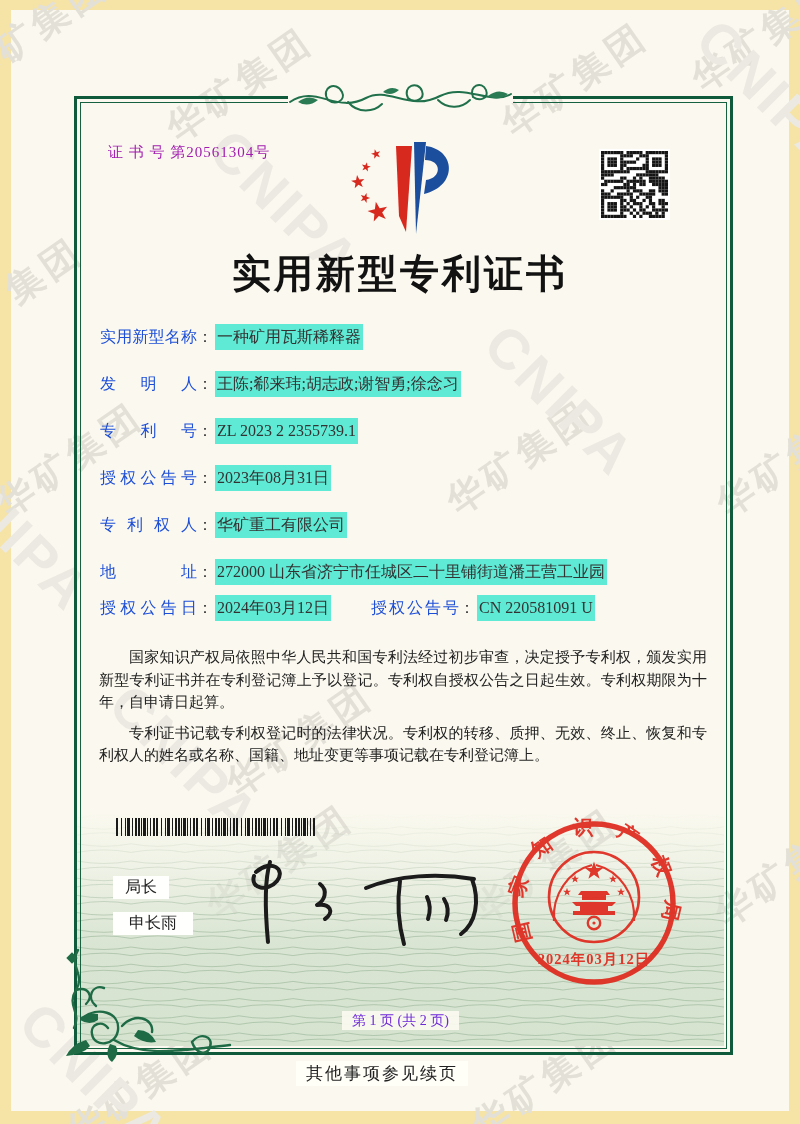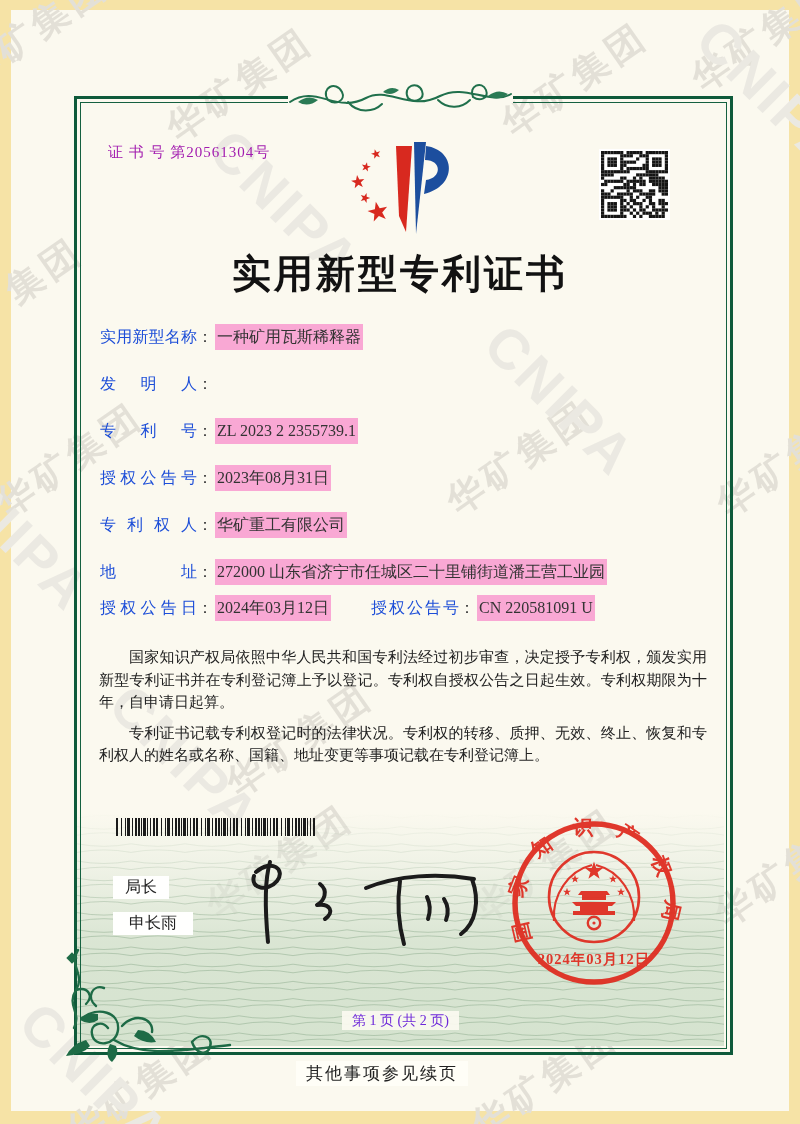--- a/index.html
+++ b/index.html
@@ -22,21 +22,21 @@
   .content{position:absolute;inset:0;z-index:5;}
   .certno{position:absolute;left:108px;top:143px;font-size:15px;color:#a21caf;letter-spacing:1px;}
   .logo{position:absolute;left:336px;top:136px;}
   .qr{position:absolute;left:599px;top:149px;width:67px;height:67px;background:#fff;padding:2px;}
   .title{position:absolute;left:0;top:247px;width:800px;text-align:center;font-size:39px;font-weight:700;letter-spacing:3px;color:#121212;}
   .fields{position:absolute;left:100px;top:324px;width:540px;font-size:16px;color:#333;}
   .frow{display:flex;align-items:flex-start;line-height:26px;margin-bottom:21px;}
   .frow.addr{margin-bottom:10px;}
   .flabel{flex:none;width:97px;color:#1d4ed8;text-align:justify;text-align-last:justify;}
   .fcolon{flex:none;width:18px;text-align:left;color:#3a3a3a;}
-  .fvalue{background:#f9a8d4;padding:0 2px;}
+  .fvalue{background:#5eead4;padding:0 2px;}
   .fvalue.addrv{display:inline-block;max-width:392px;}
   .pair2{display:flex;margin-left:40px;}
   .pair2 .flabel{width:88px;}
   .paras{position:absolute;left:99px;top:646px;width:608px;font-size:15px;line-height:22.5px;color:#222;text-align:justify;}
   .paras p{margin:0 0 8px 0;text-indent:2em;}
   .barcode{position:absolute;left:116px;top:818px;width:204px;height:18px;}
   .sigblock{position:absolute;left:113px;top:876px;font-family:"Liberation Sans","DejaVu Sans",sans-serif;font-size:16px;color:#222;}
   .sigblock div{background:#FFFFFE;padding:1px 12px;margin-bottom:13px;display:inline-block;}
   .sigblock .row2{display:block;}
   .signature{position:absolute;left:220px;top:848px;}
@@ -433,20 +433,21 @@
 
     <div class="fields">
       <div class="frow">
         <span class="flabel">实用新型名称</span>
         <span class="fcolon">：</span>
         <span class="fvalue">一种矿用瓦斯稀释器</span>
       </div>
       <div class="frow">
         <span class="flabel">发明人</span>
         <span class="fcolon">：</span>
+        <span class="fvalue">王陈;郗来玮;胡志政;谢智勇;徐念习</span>
       </div>
       <div class="frow">
         <span class="flabel">专利号</span>
         <span class="fcolon">：</span>
         <span class="fvalue">ZL 2023 2 2355739.1</span>
       </div>
       <div class="frow">
         <span class="flabel">授权公告号</span>
         <span class="fcolon">：</span>
         <span class="fvalue">2023年08月31日</span>

